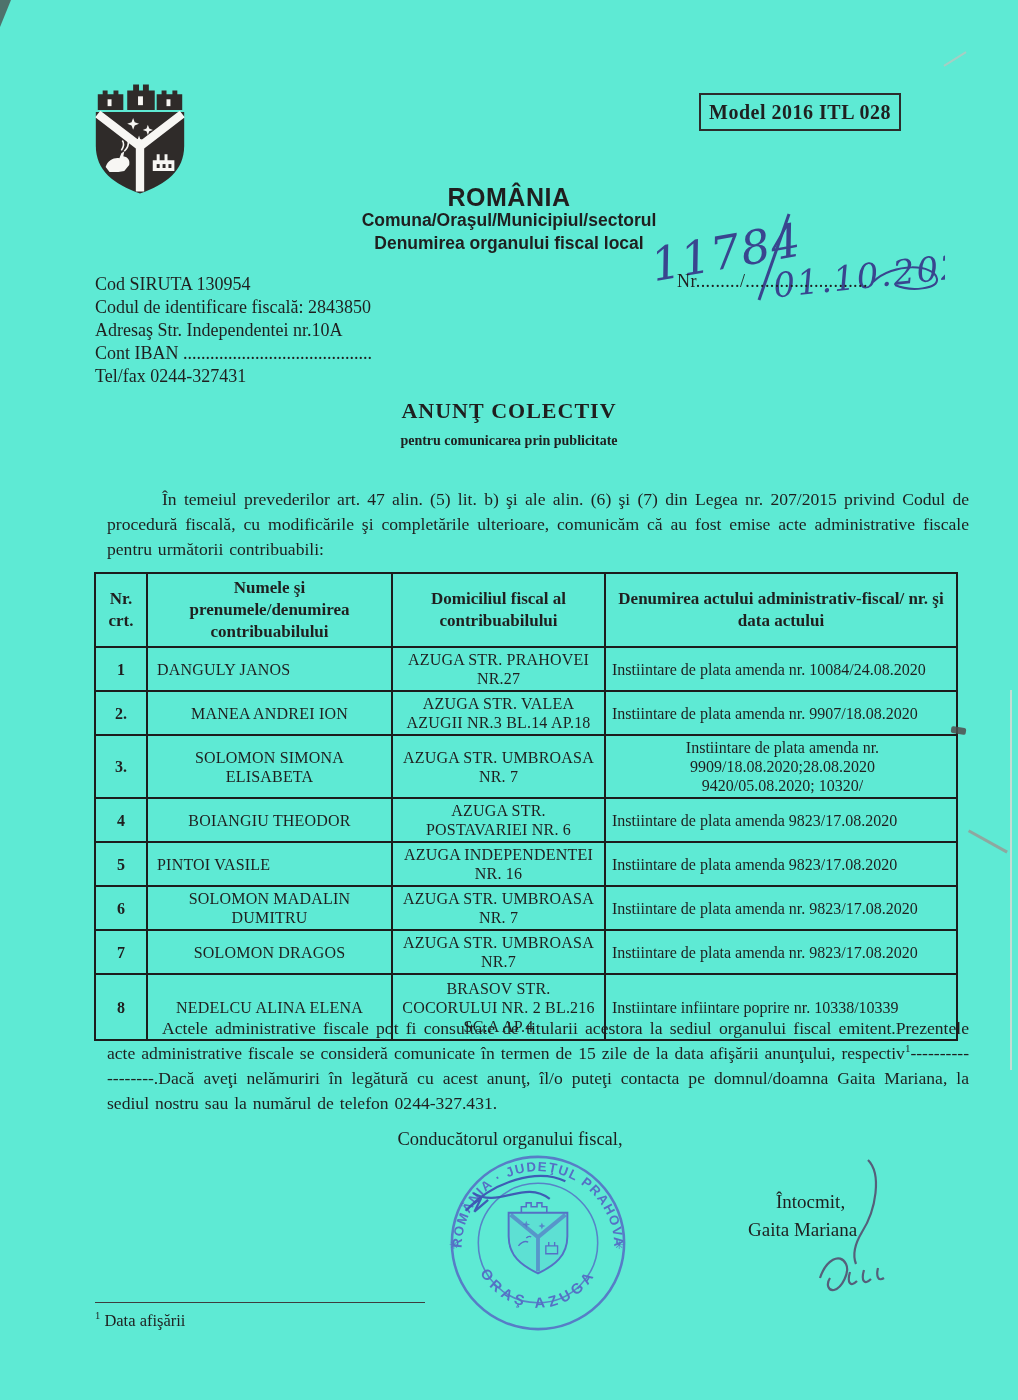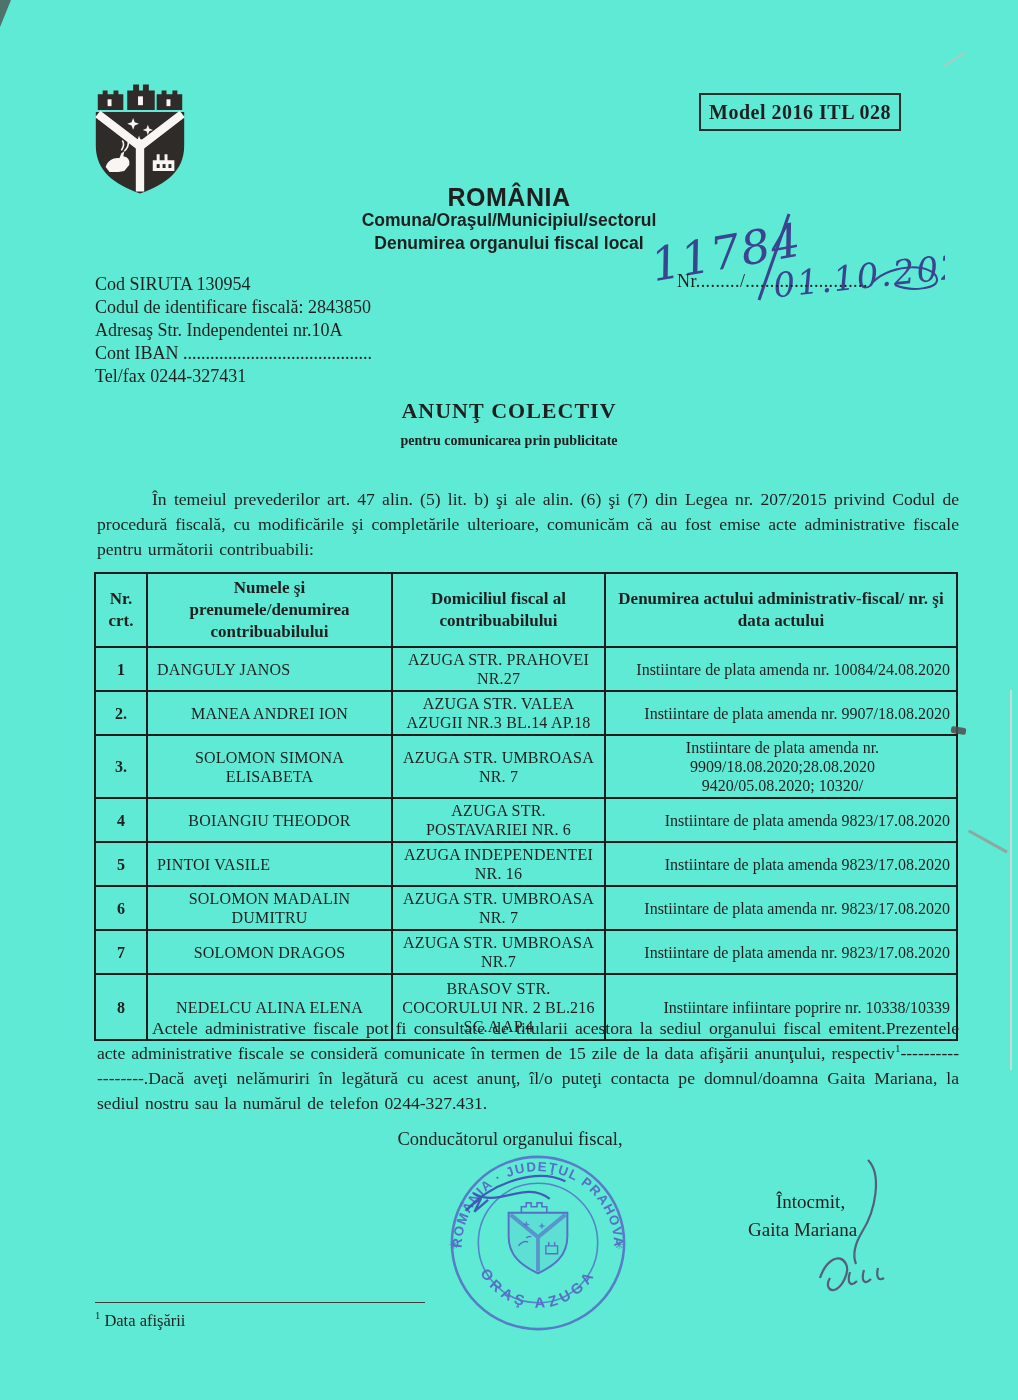--- a/index.html
+++ b/index.html
@@ -20,41 +20,41 @@
   .center-head .org{font-size:17.5px;}
   .handwriting{position:absolute;left:645px;top:208px;width:300px;height:100px;}
   .nr-dotted{position:absolute;left:677px;top:271px;font-size:18px;letter-spacing:.4px;}
   .identity{position:absolute;left:95px;top:273px;font-size:18px;line-height:23px;}
   
   .doc-title{position:absolute;left:0;top:398px;width:1018px;text-align:center;}
   .doc-title .t1{font-size:22px;font-weight:bold;letter-spacing:1px;}
   .doc-title .t2{font-size:14px;font-weight:bold;margin-top:9px;}
   
   .para{
-    position:absolute;left:97px;width:862px;font-size:17.6px;line-height:25px;
+    position:absolute;left:107px;width:862px;font-size:17.6px;line-height:25px;
     text-align:justify;text-indent:55px;word-spacing:1.5px;font-family:Liberation Serif, serif;
   }
   .para.intro{top:487px;}
   .para.closing{top:1016px;}
   .para sup{font-size:11px;line-height:0;}
   
   table.main{
     position:absolute;left:94px;top:572px;width:862px;border-collapse:collapse;
     table-layout:fixed;
     border-radius:25px;
   }
   table.main td,table.main th{
     border:2px solid #1c1c1c;vertical-align:middle;padding:2px 6px;
     font-size:16px;line-height:19px;overflow:hidden;
   }
   th{font-size:17px !important;line-height:22px !important;font-weight:bold;text-align:center;}
   td.nr{font-weight:bold;font-size:18px;text-align:center;}
   td.name,td.addr{text-align:center;white-space:pre-line;letter-spacing:.2px;}
   td.name.left{text-align:left;padding-left:9px;}
-  td.act{text-align:right;}
+  td.act{text-align:left;}
   td.act.left{text-align:center;white-space:pre-line;padding-left:9px;}
   tr.hr0{height:74px;} tr.r1{height:39px;} tr.r2{height:42px;} tr.r3{height:57px;}
   tr.r4{height:37px;} tr.r5{height:37px;} tr.r6{height:41px;} tr.r7{height:38px;}
   tr.r8{height:66px;}
   
   .sig-left{position:absolute;left:345px;top:1126px;width:330px;text-align:center;
     font-size:18.5px;line-height:26px;}
   .stamp{position:absolute;left:438px;top:1152px;width:200px;height:182px;opacity:.92;}
   .sig-right-block{position:absolute;left:748px;top:1188px;font-size:19px;line-height:28px;}
   .sig-right-block .role{margin-left:28px;}

